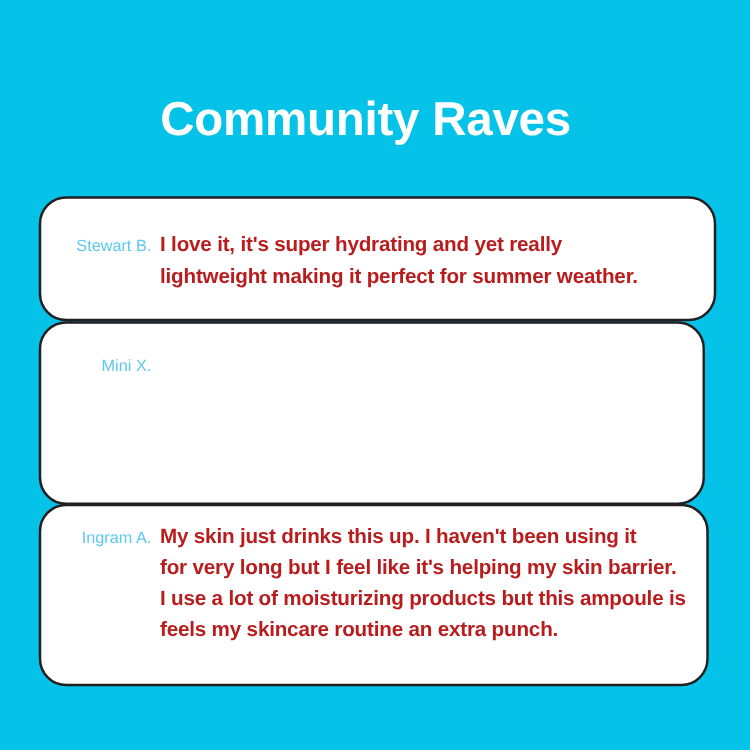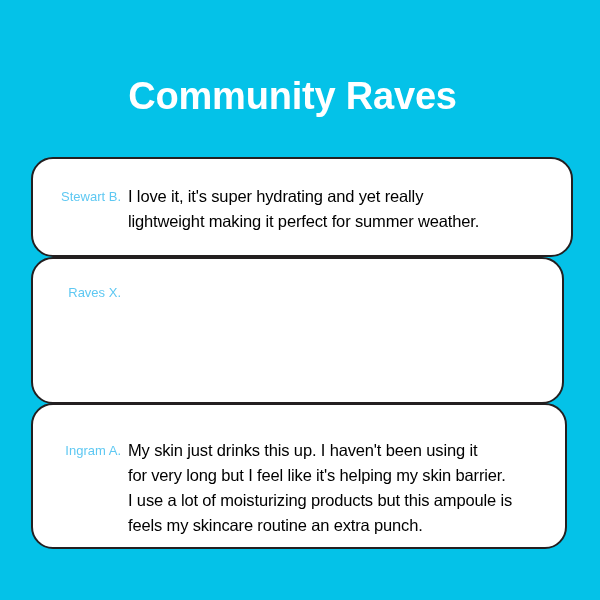--- a/index.html
+++ b/index.html
@@ -70,60 +70,61 @@
   }
 
   .rave-row {
     position: absolute;
     display: flex;
     align-items: flex-start;
   }
 
   .card-1 .rave-row { left: 0px; top: 25px; }
   .card-2 .rave-row { left: 0px; top: 21px; }
-  .card-3 .rave-row { left: 0px; top: 33px; }
+  .card-3 .rave-row { left: 0px; top: 12px; }
 
   .rave-author {
     width: 88px;
     min-width: 88px;
     text-align: right;
     color: #5ec8f2;
     font-size: 13px;
     line-height: 25px;
     white-space: nowrap;
     padding-right: 0px;
   }
 
   .rave-body {
     margin-left: 7px;
-    color: #000000;
+    color: #b91c1c;
     font-size: 16.5px;
     line-height: 25px;
     white-space: pre-line;
     letter-spacing: -0.15px;
+    font-weight: bold;
   }
 </style>
 </head>
 <body>
 
 <div class="page-title">Community Raves</div>
 
 <div class="raves-stack">
 
   <div class="rave-card card-1">
     <div class="rave-row">
       <div class="rave-author">Stewart B.</div>
       <div class="rave-body">I love it, it's super hydrating and yet really
 lightweight making it perfect for summer weather.</div>
     </div>
   </div>
 
   <div class="rave-card card-2">
     <div class="rave-row">
-      <div class="rave-author">Raves X.</div>
+      <div class="rave-author">Mini X.</div>
     </div>
   </div>
 
   <div class="rave-card card-3">
     <div class="rave-row">
       <div class="rave-author">Ingram A.</div>
       <div class="rave-body">My skin just drinks this up. I haven't been using it
 for very long but I feel like it's helping my skin barrier.
 I use a lot of moisturizing products but this ampoule is
 feels my skincare routine an extra punch.</div>

